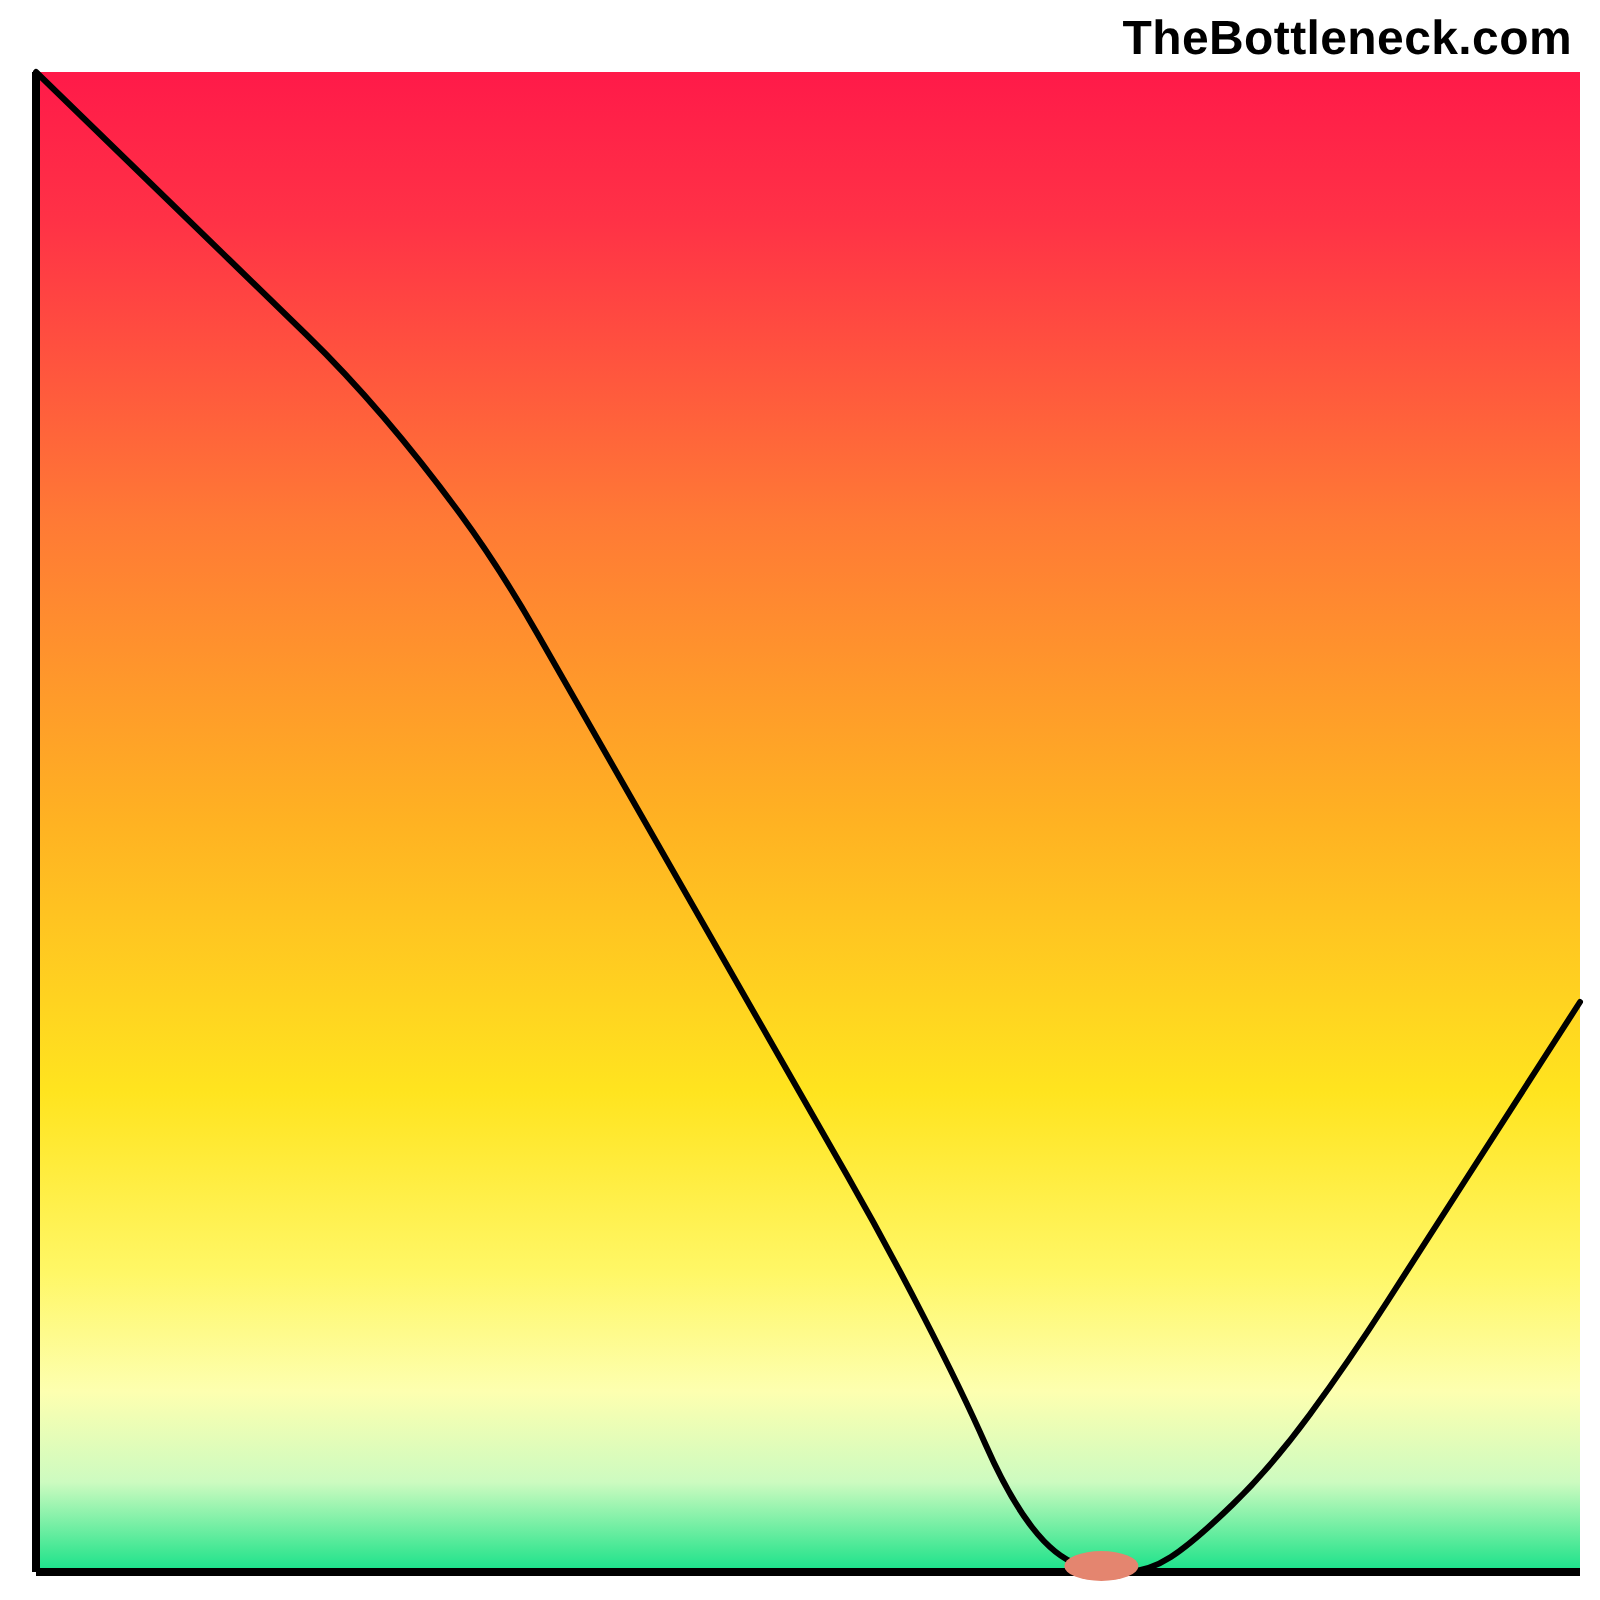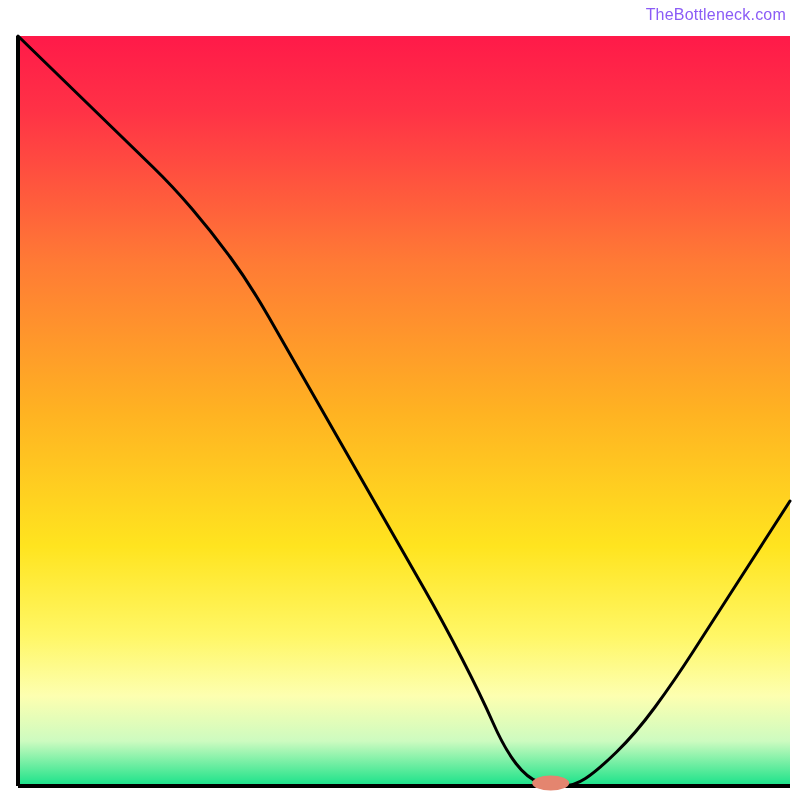--- a/index.html
+++ b/index.html
@@ -12,23 +12,23 @@
   }
   .chart-container {
     position: relative;
     width: 800px;
     height: 800px;
   }
   .watermark {
     position: absolute;
     top: 6px;
     right: 14px;
-    color: #8b5cf6;
-    font-size: 16px;
-    font-weight: 400;
+    color: #000000;
+    font-size: 24px;
+    font-weight: 700;
     letter-spacing: 0.2px;
     z-index: 20;
   }
   svg.plot {
     position: absolute;
     left: 0; top: 0;
     width: 800px;
     height: 800px;
   }
 </style>

